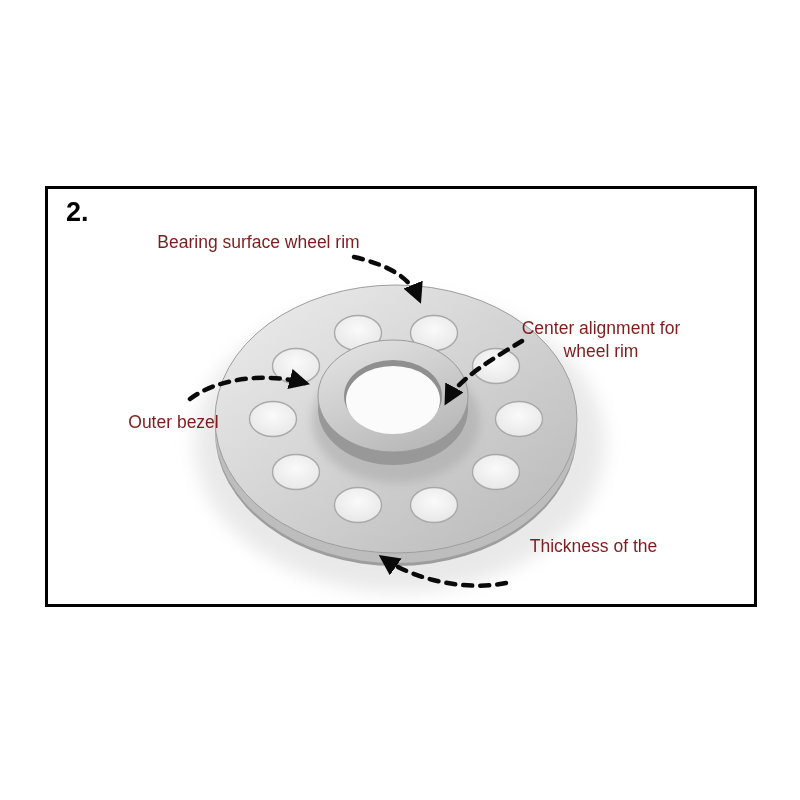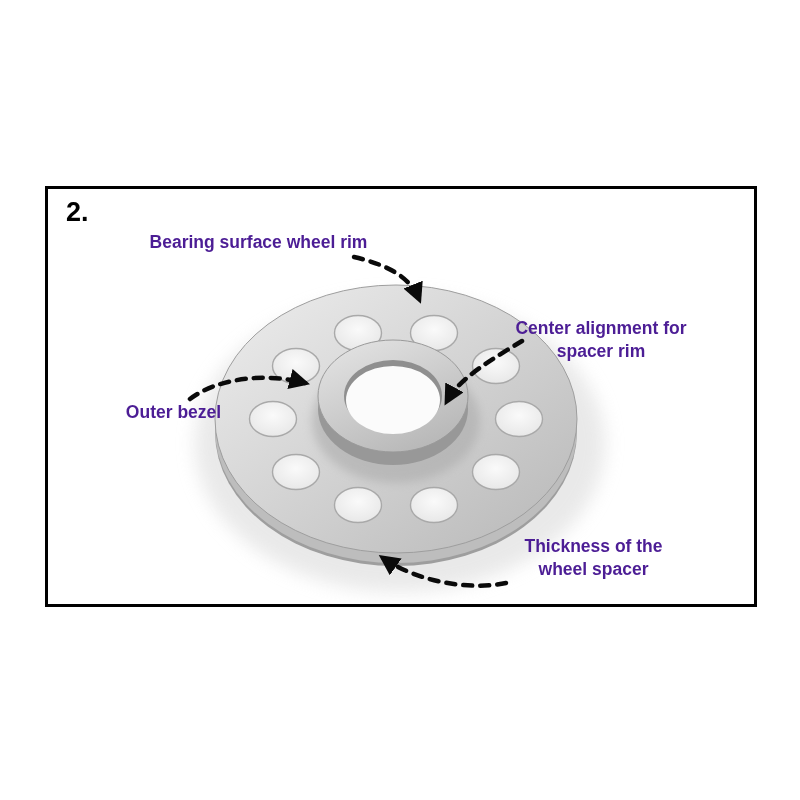--- a/index.html
+++ b/index.html
@@ -37,28 +37,27 @@
     left: 18px;
     top: 8px;
     font-size: 27px;
     font-weight: bold;
     color: #000000;
   }
   .label {
     position: absolute;
     font-size: 17.5px;
     line-height: 1.3;
-    color: #4c1d95;
+    color: #7f1d1d;
     text-align: center;
-    font-weight: bold;
   }
   .label span { display: block; }
   .label-bearing   { left: 88px;  top: 42px;  width: 245px; }
   .label-center    { left: 458px; top: 100px; width: 190px; margin-top: 28px; }
-  .label-bezel     { left: 58px;  top: 212px; width: 135px; }
+  .label-bezel     { left: 58px;  top: 222px; width: 135px; }
   .label-thickness { left: 453px; top: 346px; width: 185px; }
 </style>
 </head>
 <body>
 
 <div class="page">
   <div class="diagram-box">
 
     <svg class="spacer-svg" viewBox="0 0 706 415">
       <defs>
@@ -126,24 +125,23 @@
         <path d="M 458 394 C 420 402, 368 392, 335 369" marker-end="url(#ah)"></path>
       </g>
     </svg>
 
     <div class="step-number">2.</div>
 
     <div class="label label-bearing">Bearing surface wheel rim</div>
 
     <div class="label label-center">
       <span>Center alignment for</span>
-      <span>spacer rim</span>
+      <span>wheel rim</span>
     </div>
 
     <div class="label label-bezel">Outer bezel</div>
 
     <div class="label label-thickness">
       <span>Thickness of the</span>
-      <span>wheel spacer</span>
     </div>
 
   </div>
 </div>
 
 </body></html>

